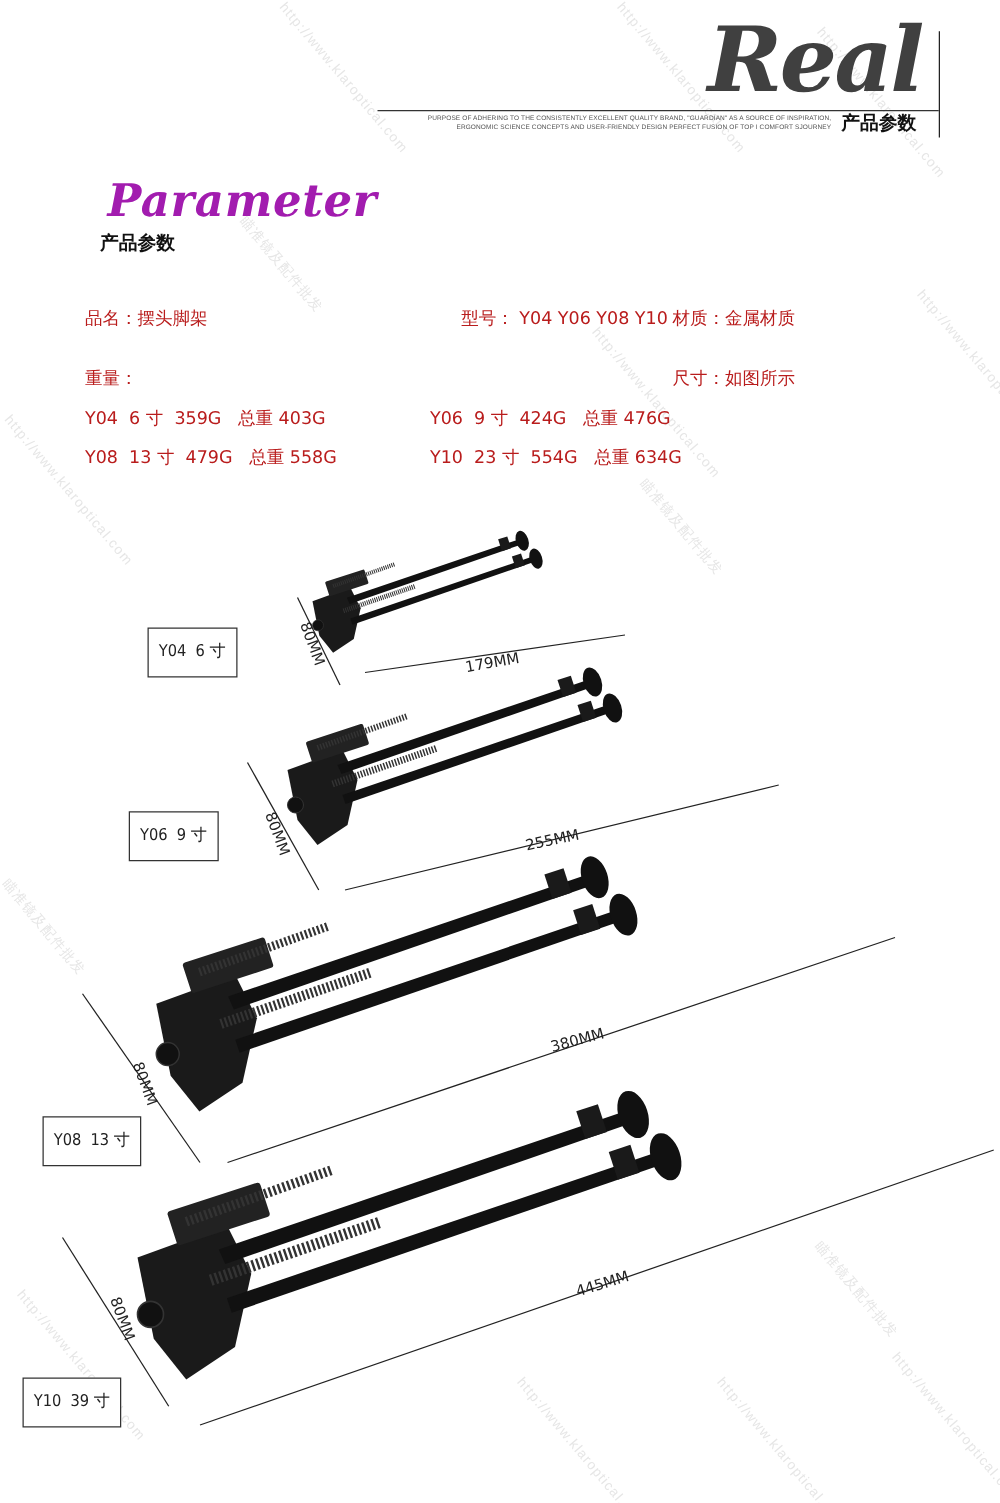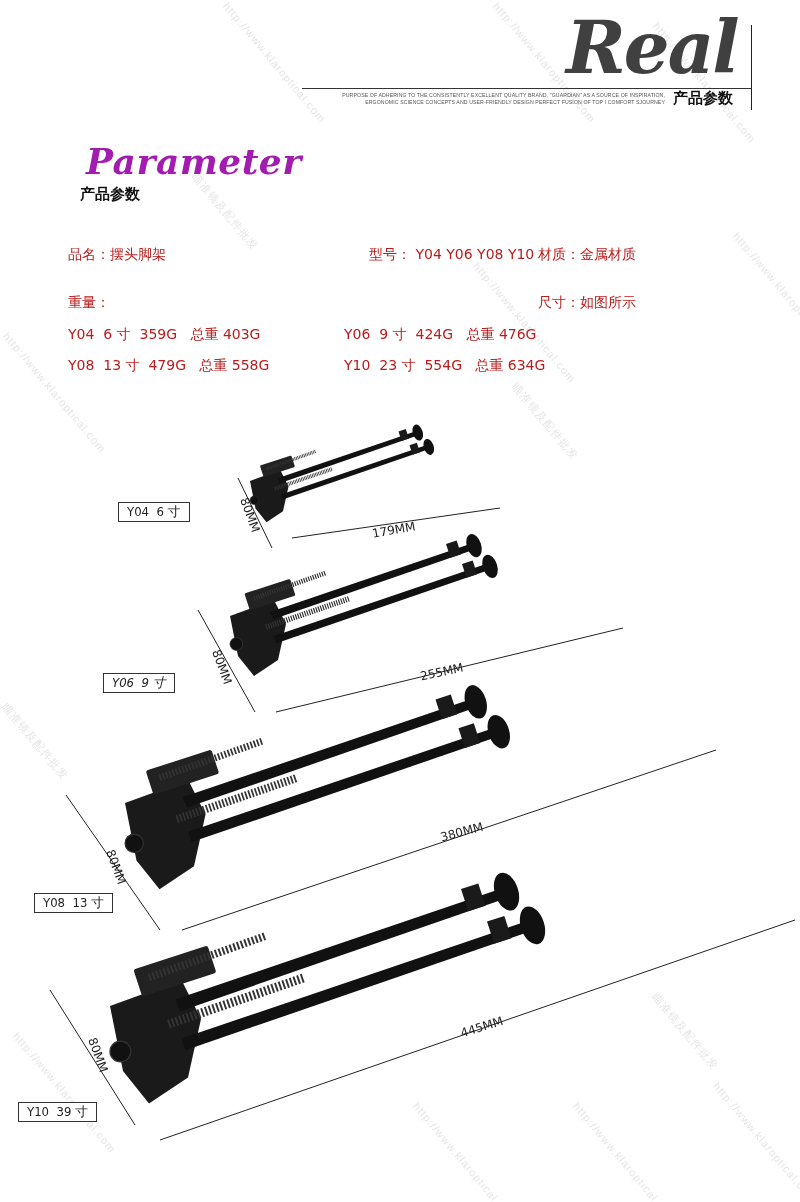--- a/index.html
+++ b/index.html
@@ -9,21 +9,21 @@
   .real { left:566px; top:12px; font-family:"DejaVu Serif", serif; font-weight:bold; font-style:italic; font-size:72px; color:#404040; letter-spacing:-2px; line-height:1; }
   .vline { left:751px; top:25px; width:1px; height:85px; background:#222; }
   .hline { left:302px; top:88px; width:449px; height:1px; background:#333; }
   .tag { text-align:right; font-family:"Liberation Sans", sans-serif; font-size:5.2px; color:#555; line-height:7px; letter-spacing:0.1px; }
   .tag1 { right:135px; top:92px; }
   .tag2 { right:135px; top:99px; }
   .cn-h { left:673px; top:89px; font-size:15px; font-weight:bold; color:#111; }
   .param { left:86px; top:140px; font-family:"DejaVu Serif", serif; font-style:italic; font-weight:bold; font-size:36px; color:#a21caf; letter-spacing:0.5px; }
   .param-cn { left:80px; top:185px; font-size:15px; font-weight:bold; color:#111; }
   .info { font-family:"DejaVu Sans", sans-serif; font-size:14px; color:#b91c1c; white-space:pre; }
-  .label-box { position:absolute; border:1px solid #333; font-size:13px; font-family:"DejaVu Sans Condensed","DejaVu Sans", sans-serif; color:#222; padding:1px 8px; line-height:16px; background:#fff; white-space:pre; }
+  .label-box { position:absolute; border:1px solid #333; font-size:13px; font-family:"DejaVu Sans Condensed","DejaVu Sans", sans-serif; color:#222; padding:11px 8px; line-height:16px; background:#fff; white-space:pre; }
   .dim { position:absolute; font-family:"DejaVu Sans", sans-serif; font-size:12px; color:#222; white-space:nowrap; }
   svg.products { position:absolute; left:0; top:0; }
 </style>
 </head>
 <body>
 
 <div class="wm" style="left:230px;top:0px;">http://www.klaroptical.com</div>
 <div class="wm" style="left:500px;top:0px;">http://www.klaroptical.com</div>
 <div class="wm" style="left:660px;top:20px;">http://www.klaroptical.com</div>
 <div class="wm" style="left:10px;top:330px;">http://www.klaroptical.com</div>
@@ -101,21 +101,21 @@
       <use href="#bipod"></use>
     </g>
   <line x1="50" y1="990" x2="135" y2="1125" stroke="#222" stroke-width="1"></line>
   <line x1="160" y1="1140" x2="795" y2="920" stroke="#222" stroke-width="1"></line>
 </svg>
 
 <div class="label-box" style="left:118px;top:502px;">Y04  6 寸</div>
 <div class="dim" style="left:232px;top:508px;transform:rotate(70deg);">80MM</div>
 <div class="dim" style="left:372px;top:523px;transform:rotate(-10deg);">179MM</div>
 
-<div class="label-box" style="left:103px;top:673px;font-style:italic;">Y06  9 寸</div>
+<div class="label-box" style="left:103px;top:649px;">Y06  9 寸</div>
 <div class="dim" style="left:204px;top:660px;transform:rotate(70deg);">80MM</div>
 <div class="dim" style="left:420px;top:665px;transform:rotate(-12deg);">255MM</div>
 
 <div class="label-box" style="left:34px;top:893px;">Y08  13 寸</div>
 <div class="dim" style="left:98px;top:860px;transform:rotate(70deg);">80MM</div>
 <div class="dim" style="left:440px;top:825px;transform:rotate(-15deg);">380MM</div>
 
 <div class="label-box" style="left:18px;top:1102px;">Y10  39 寸</div>
 <div class="dim" style="left:80px;top:1048px;transform:rotate(70deg);">80MM</div>
 <div class="dim" style="left:460px;top:1020px;transform:rotate(-17deg);">445MM</div>

